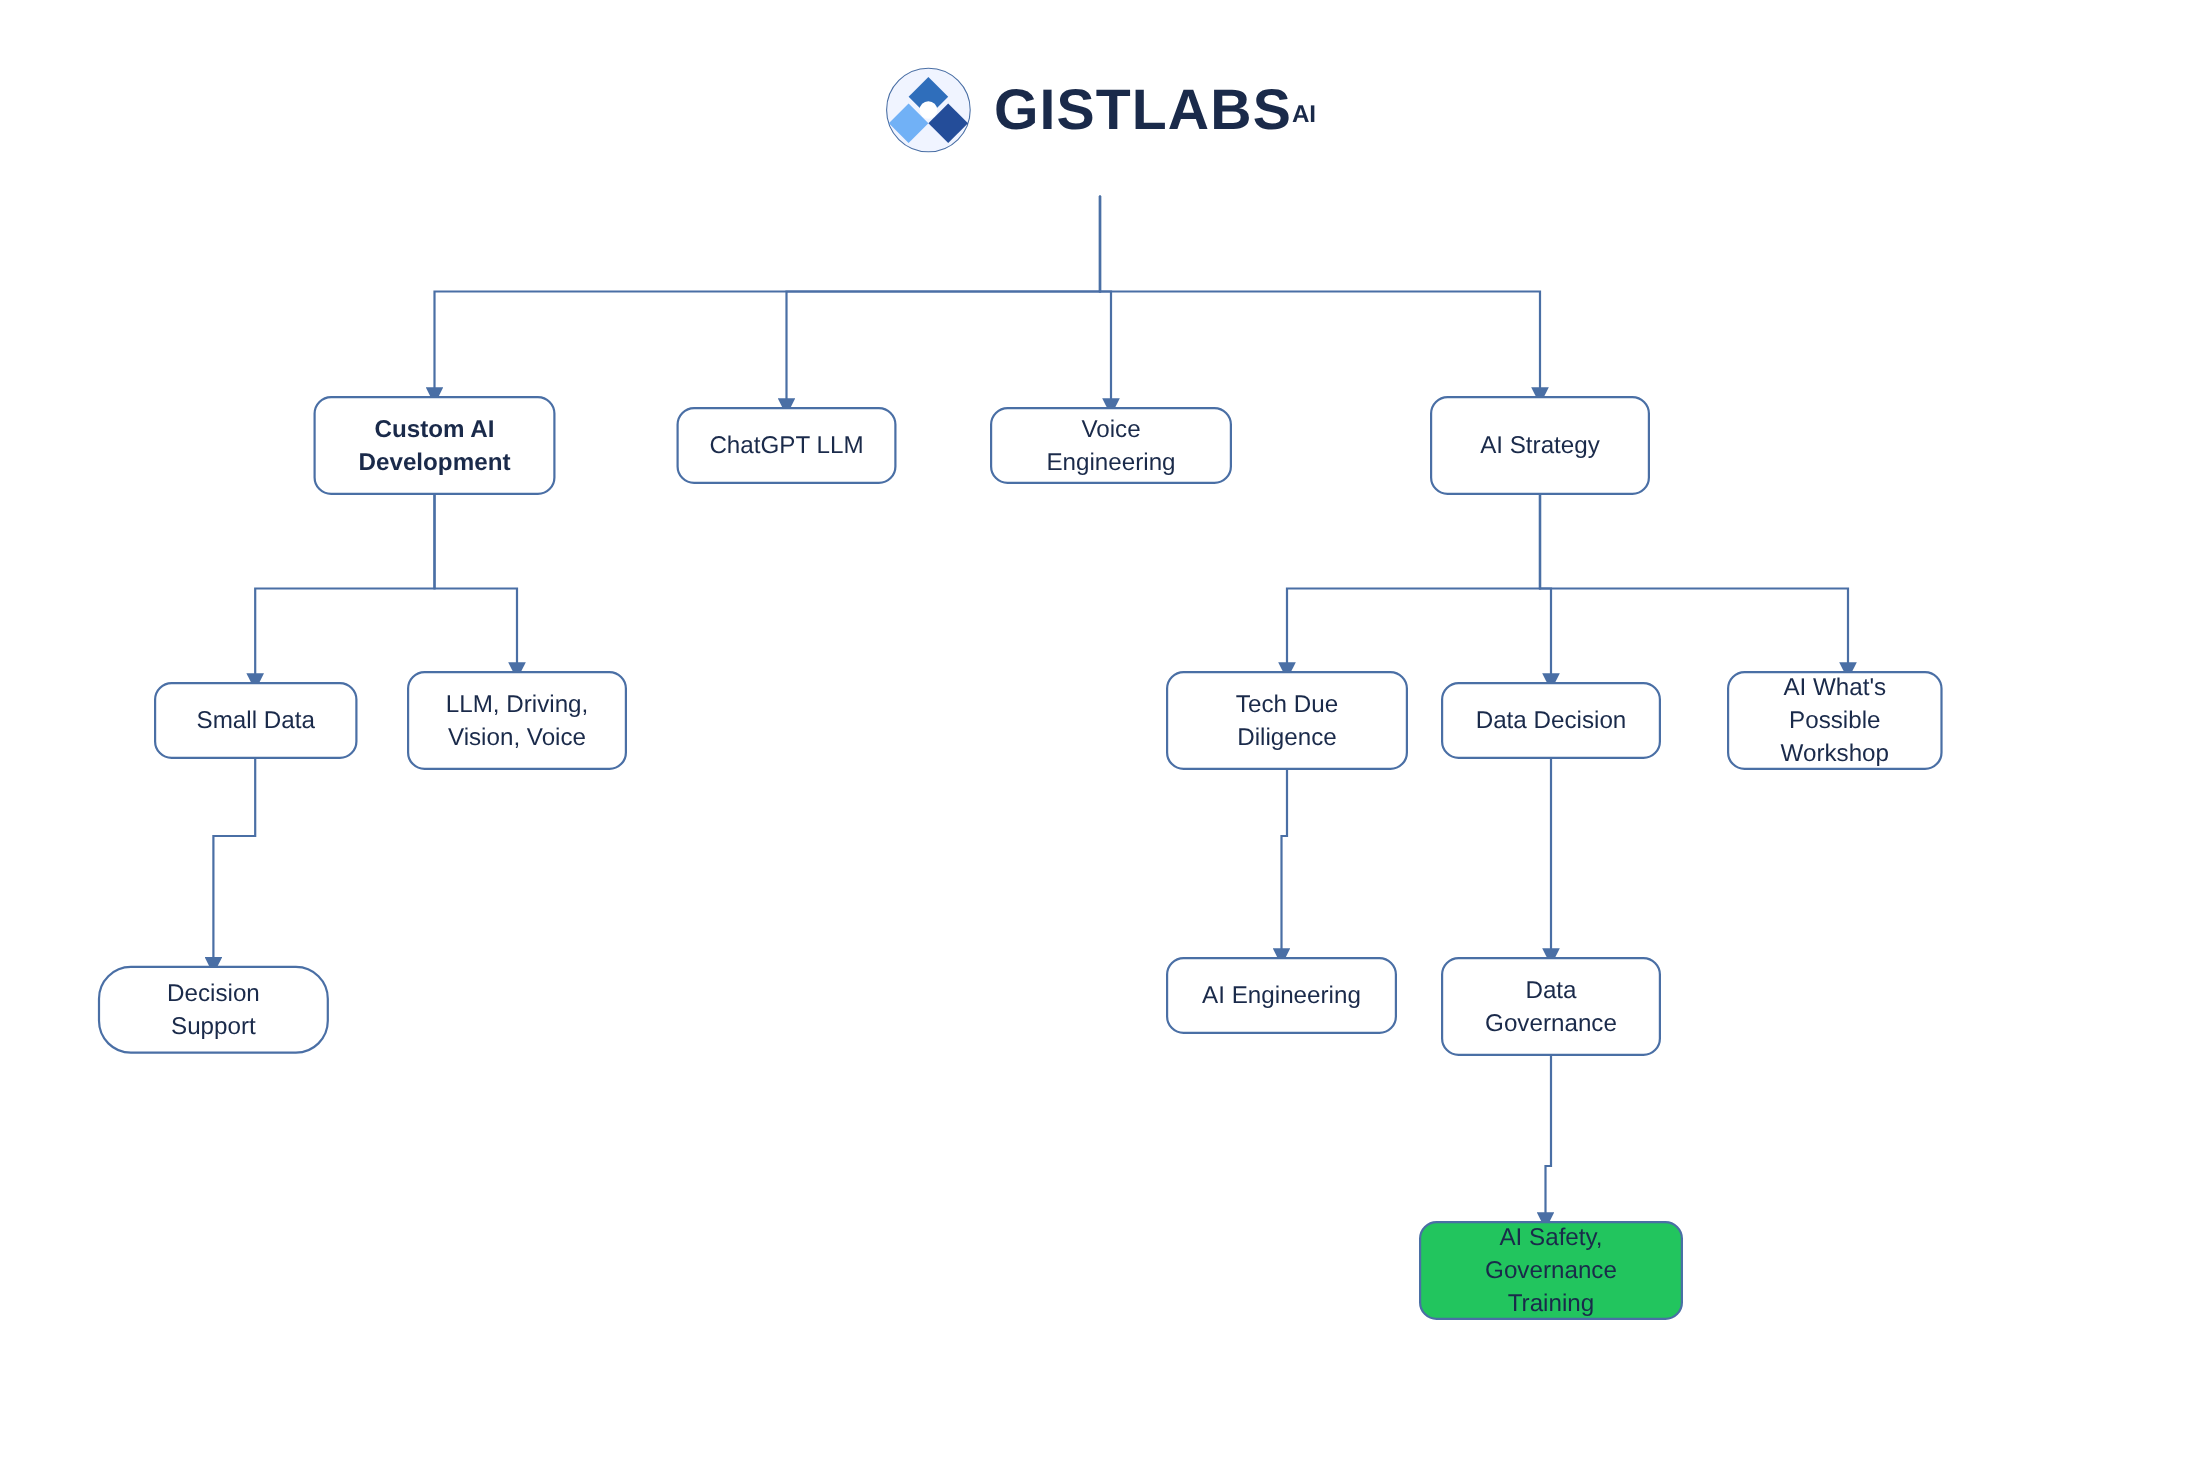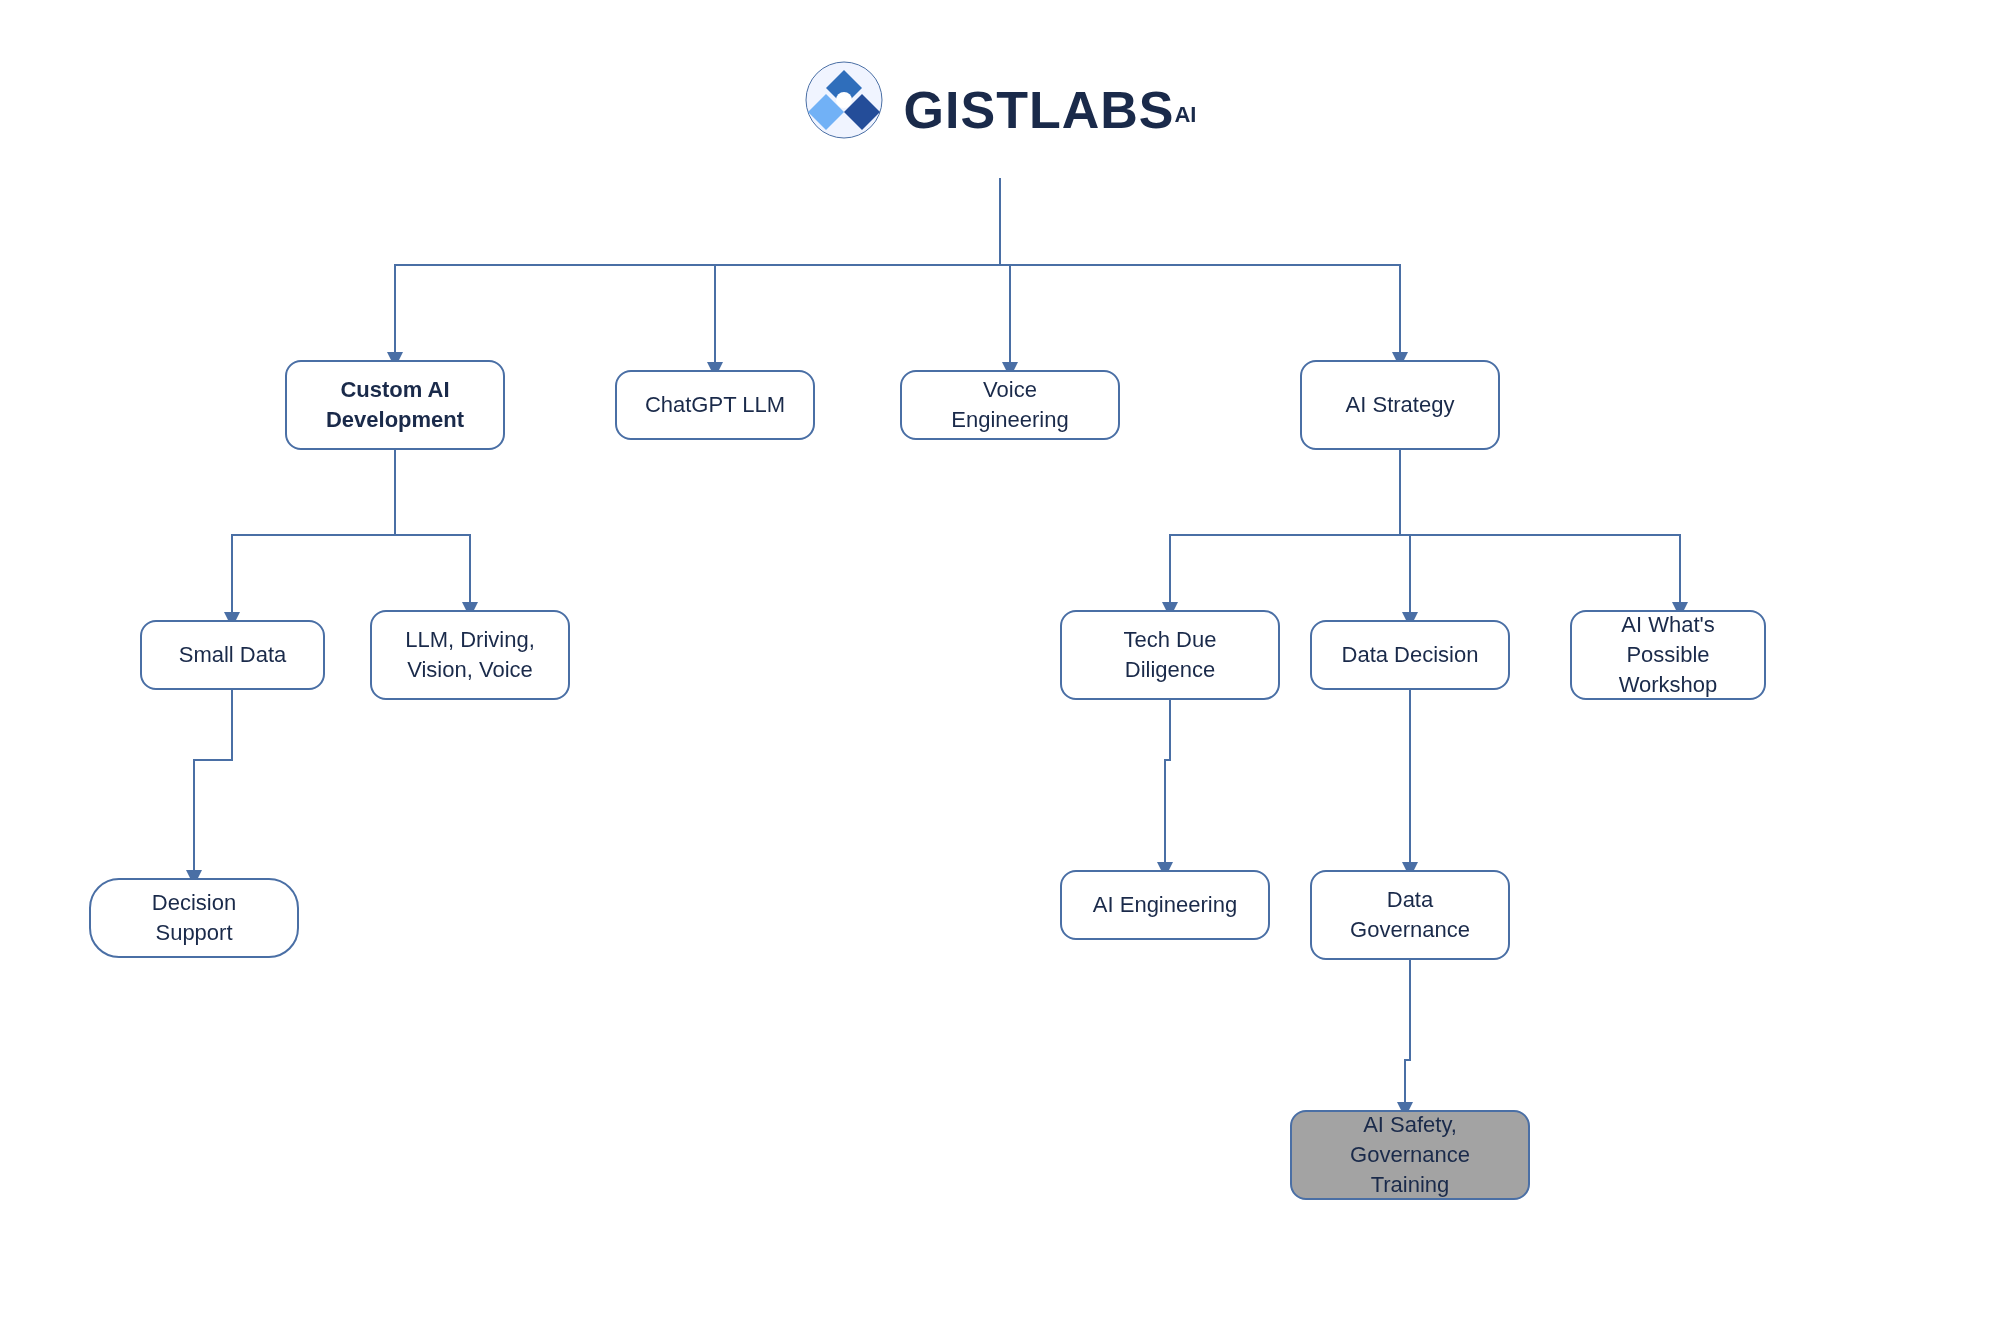--- a/index.html
+++ b/index.html
@@ -19,21 +19,21 @@
       height: 1328px;
       position: relative;
       display: flex;
       flex-direction: column;
       align-items: center;
     }
 
     
     .logo-area {
       display: flex;
-      align-items: flex-end;
+      align-items: center;
       margin-top: 60px;
       gap: 20px;
     }
 
     .logo-icon {
       width: 80px;
       height: 80px;
     }
 
     
@@ -57,21 +57,21 @@
       justify-content: center;
       text-align: center;
       padding: 14px 20px;
       font-size: 22px;
       color: #1a2a4a;
       line-height: 1.35;
       font-weight: 400;
     }
 
     .node.highlighted {
-      background: #a3a3a3;
+      background: #22c55e;
     }
   </style>
 </head>
 <body>
 
 <div class="page-container">
 
   <div class="logo-area">
     <svg class="logo-icon" viewBox="0 0 80 80" xmlns="http://www.w3.org/2000/svg">
 

